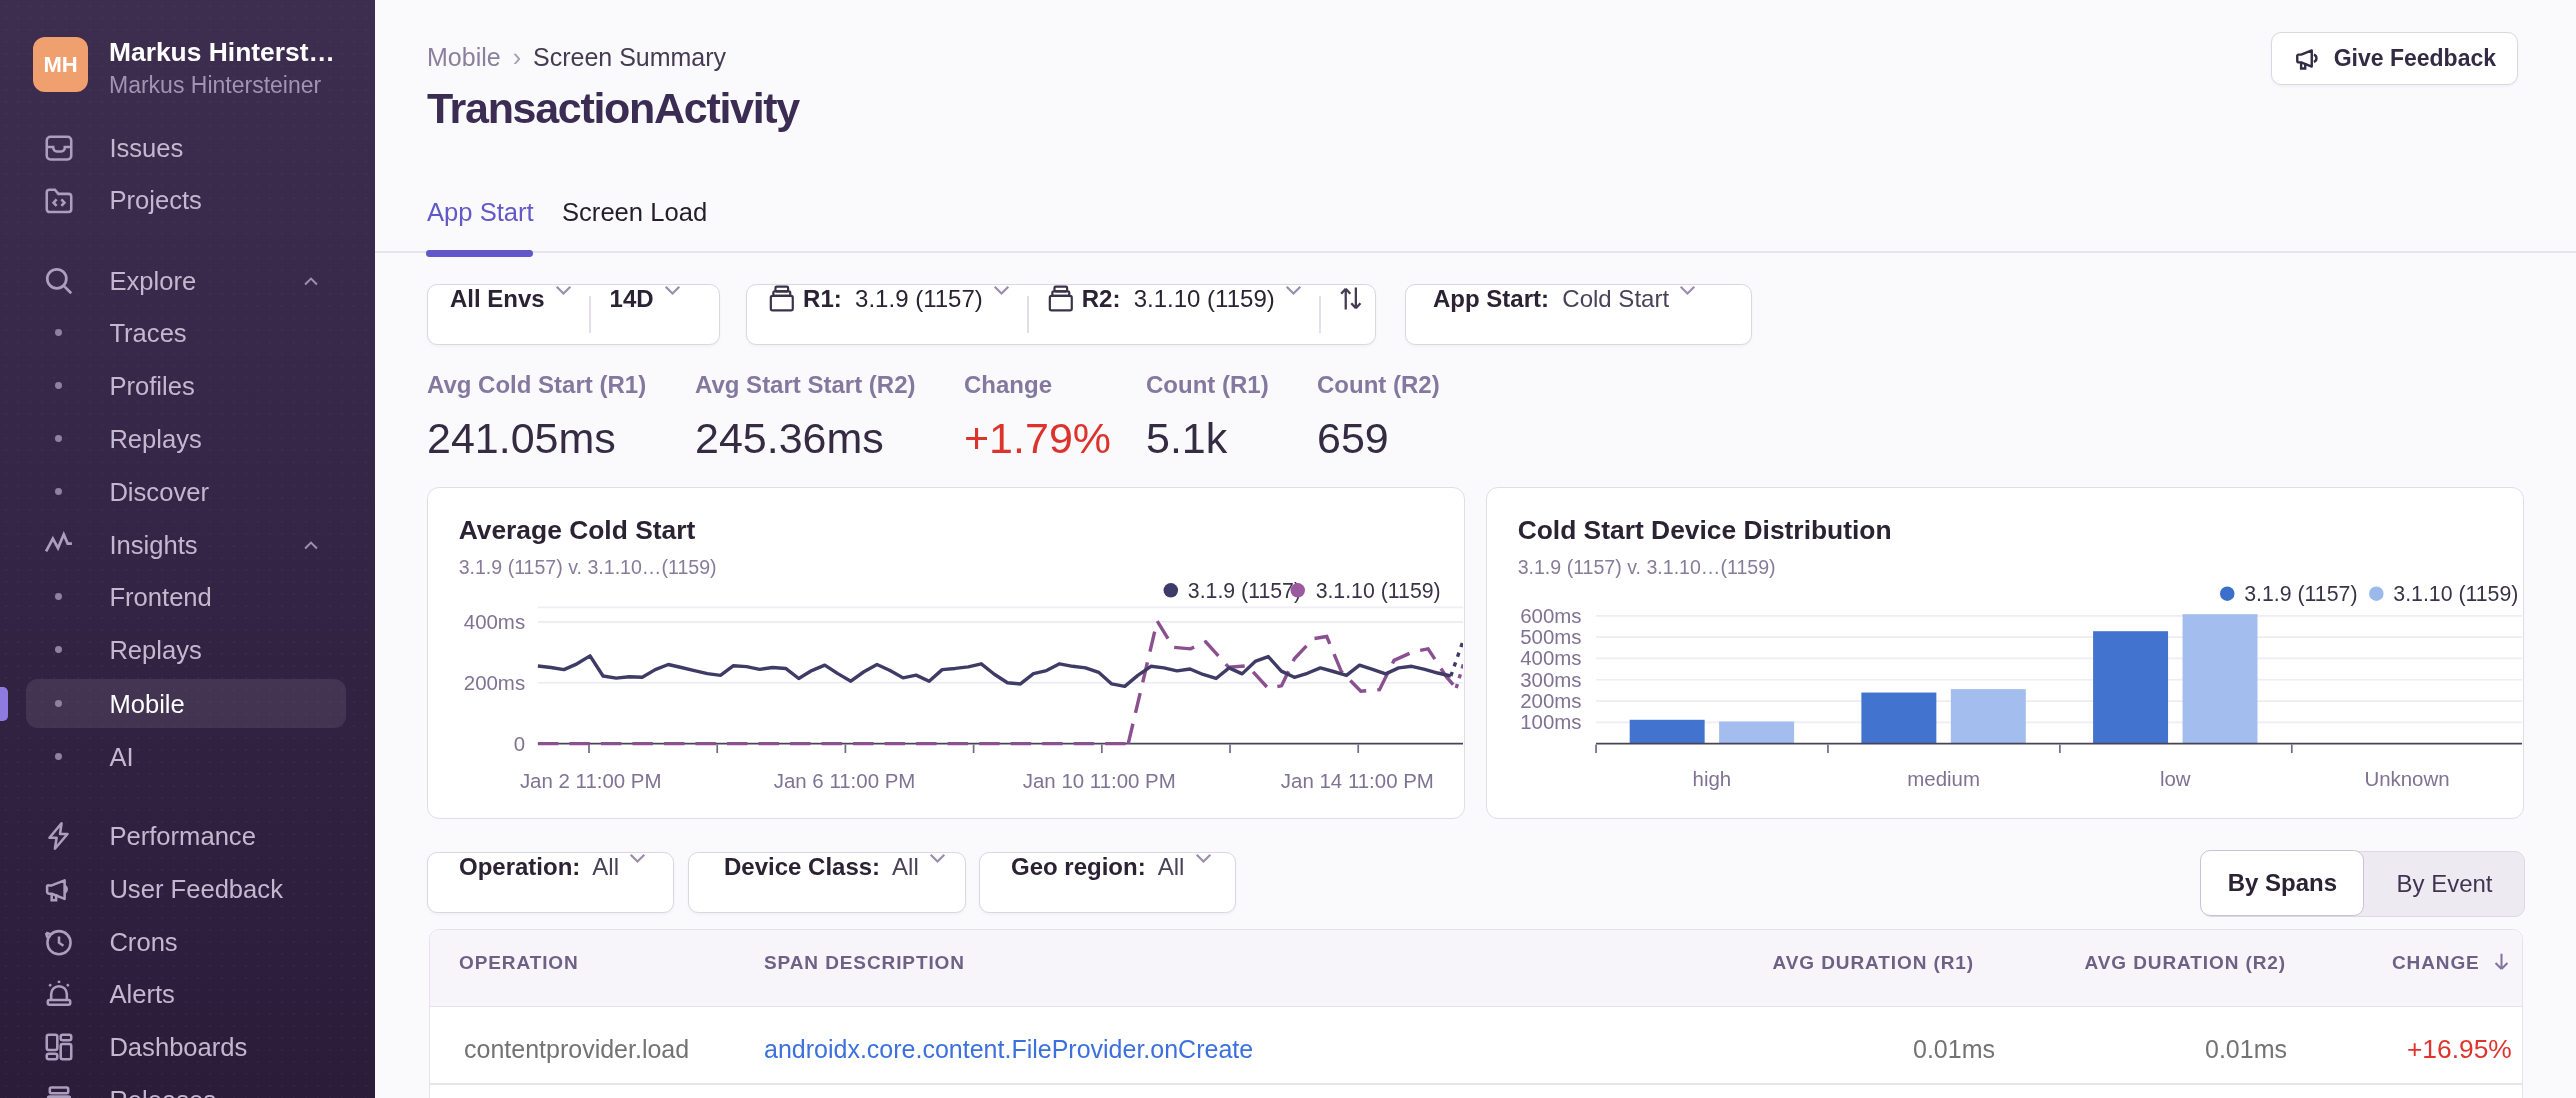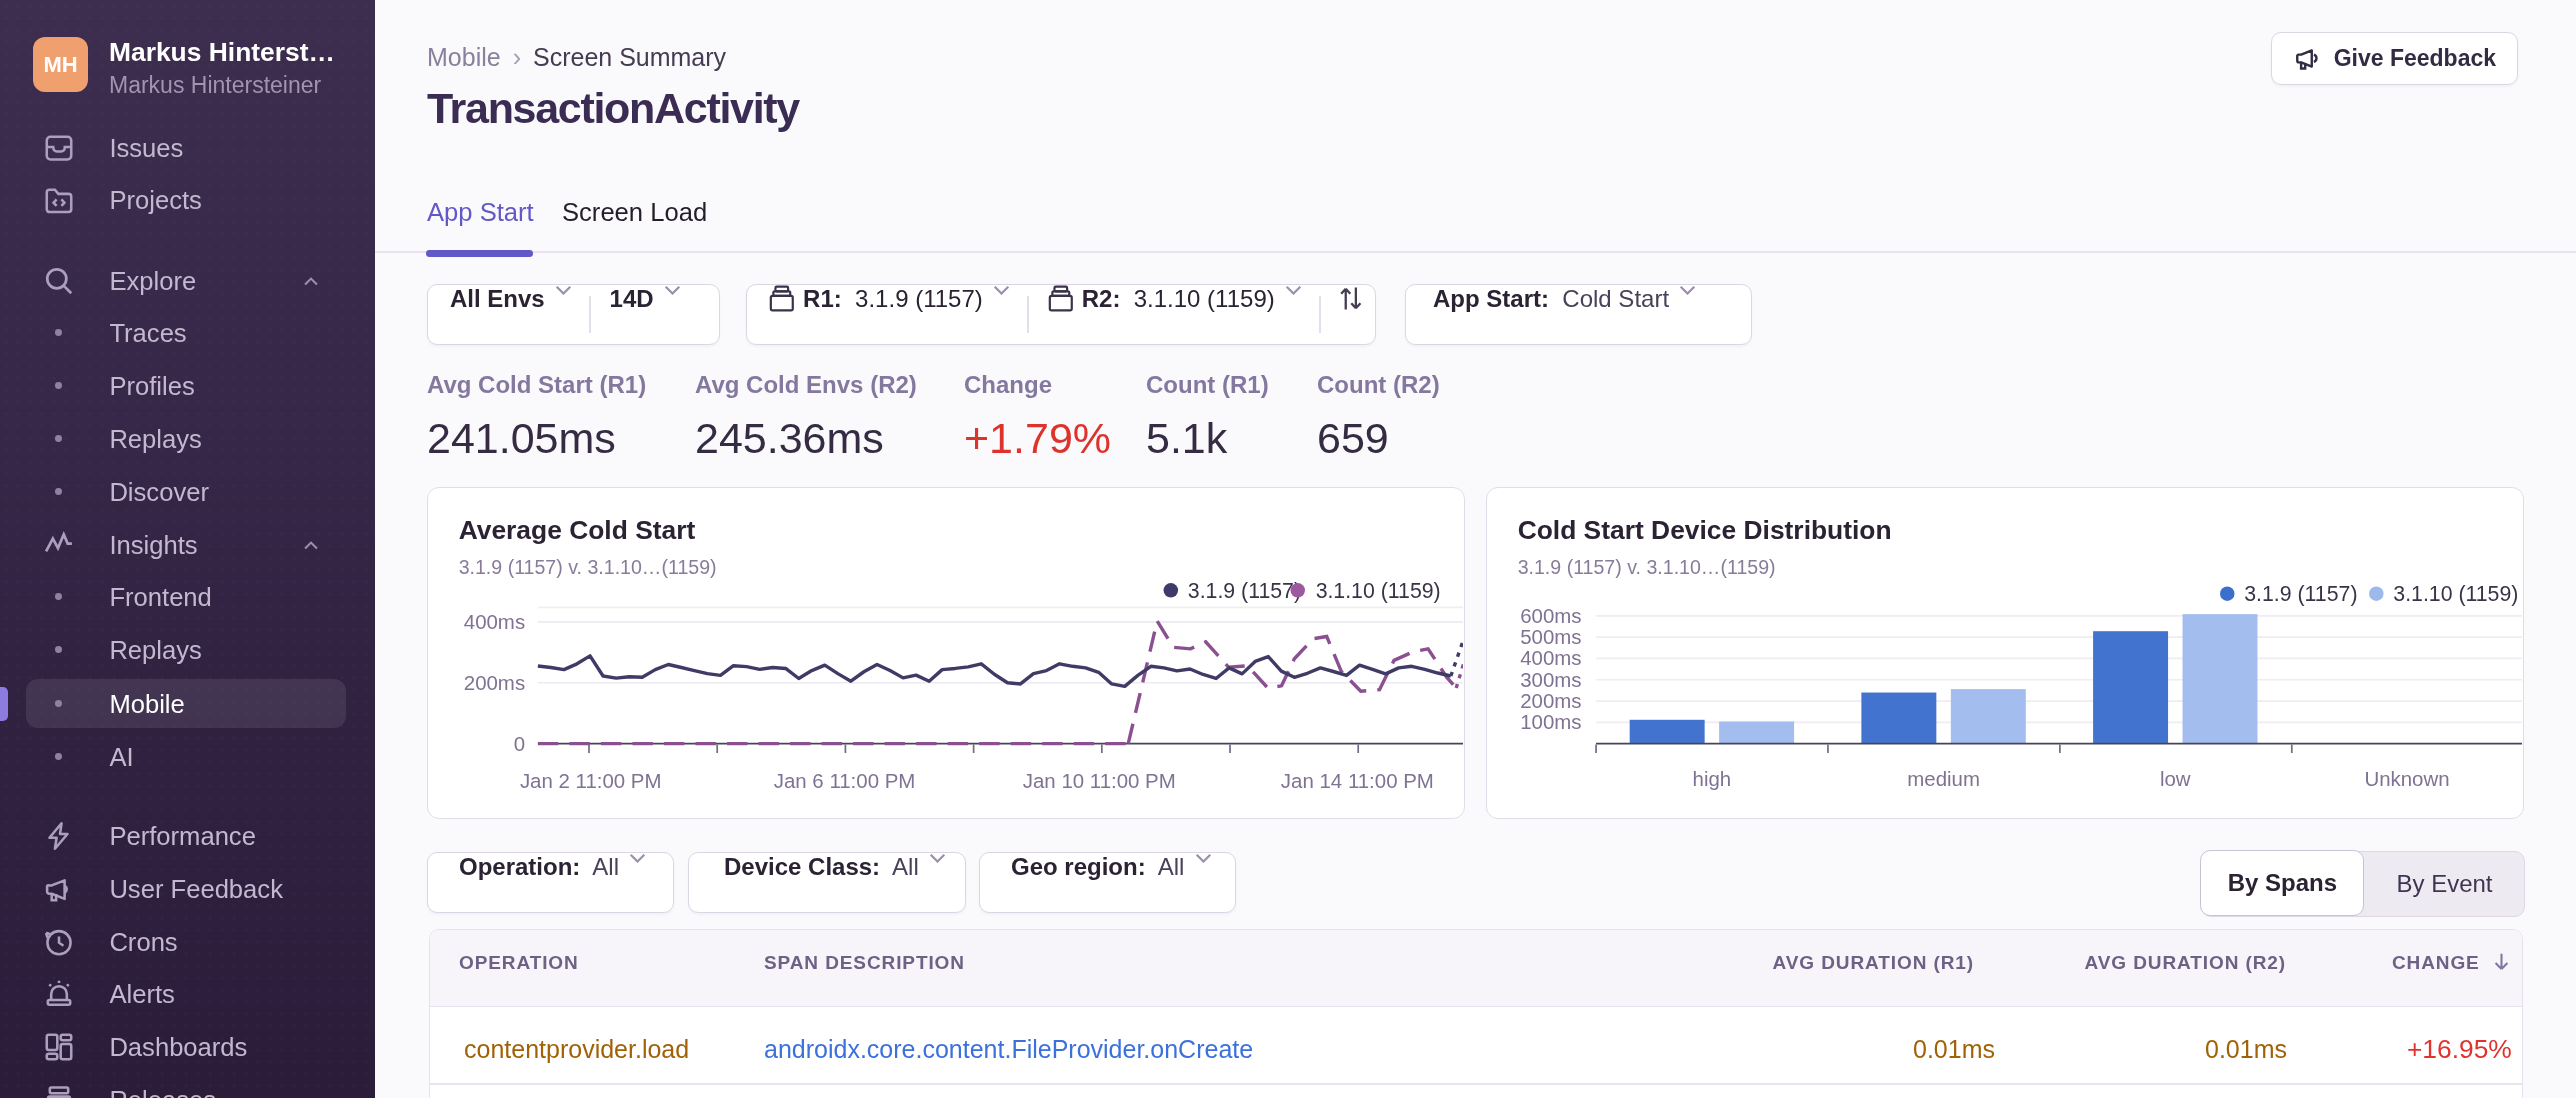--- a/index.html
+++ b/index.html
@@ -45,21 +45,21 @@
 #card2{left:1111px}
 
 #toggle{position:absolute;top:851px;right:51px;width:324px;height:66px;border:1.7px solid #ded7e6;background:#edeaf2;border-radius:10.2px}
 #toggle .seg1{position:absolute;left:-1.7px;top:-1.7px;width:164px;height:66px;background:#fff;border:1.7px solid #c9c1d6;border-radius:10.2px;display:flex;align-items:center;justify-content:center;font-size:24px;font-weight:bold;color:#2b2233}
 #toggle .seg2{position:absolute;right:0;top:0;width:159px;height:63px;display:flex;align-items:center;justify-content:center;font-size:24px;color:#3f3552}
 
 #table{position:absolute;left:54px;top:929px;width:2094px;height:204px;background:#fff;border:1.7px solid #e6e1ec;border-radius:10.2px 10.2px 0 0}
 #thead{position:absolute;left:0;top:0;width:100%;height:77px;background:#f7f5f9;border-bottom:1.7px solid #e6e1ec;border-radius:10.2px 10.2px 0 0}
 #thead div{position:absolute;top:22px;font-size:19px;font-weight:bold;letter-spacing:0.9px;color:#6d6286}
 #trow{position:absolute;left:0;top:78px;width:100%;height:153px}
-#trow div{position:absolute;top:27px;font-size:25px;color:#a16207}
+#trow div{position:absolute;top:27px;font-size:25px;color:#737373}
 #trow .border{position:absolute;left:0;top:75px;width:100%;height:1.7px;background:#e8e4ee}
 svg text{font-family:"Liberation Sans",sans-serif}
 </style></head><body>
 
 <div id="sidebar">
   <div class="avatar">MH</div>
   <div class="uname">Markus Hinterst…</div>
   <div class="umail">Markus Hintersteiner</div>
   <div class="nav-item" style="top:123px">
       <span class="ic"><svg viewBox="0 0 20 20" fill="none" stroke="#ab9fbd" stroke-width="1.5">
@@ -229,21 +229,21 @@
       <svg class="chevd" viewBox="0 0 20 12" fill="none" stroke="#9a8fac" stroke-width="2.6">
         <path d="M2 2l8 8 8-8"></path>
       </svg>
   </div>
 
   <div class="stat" style="left:52px">
       <div class="lbl">Avg Cold Start (R1)</div>
       <div class="val">241.05ms</div>
     </div>
   <div class="stat" style="left:320px">
-      <div class="lbl">Avg Cold Envs (R2)</div>
+      <div class="lbl">Avg Start Start (R2)</div>
       <div class="val">245.36ms</div>
     </div>
   <div class="stat" style="left:589px">
       <div class="lbl">Change</div>
       <div class="val red">+1.79%</div>
     </div>
   <div class="stat" style="left:771px">
       <div class="lbl">Count (R1)</div>
       <div class="val">5.1k</div>
     </div>

